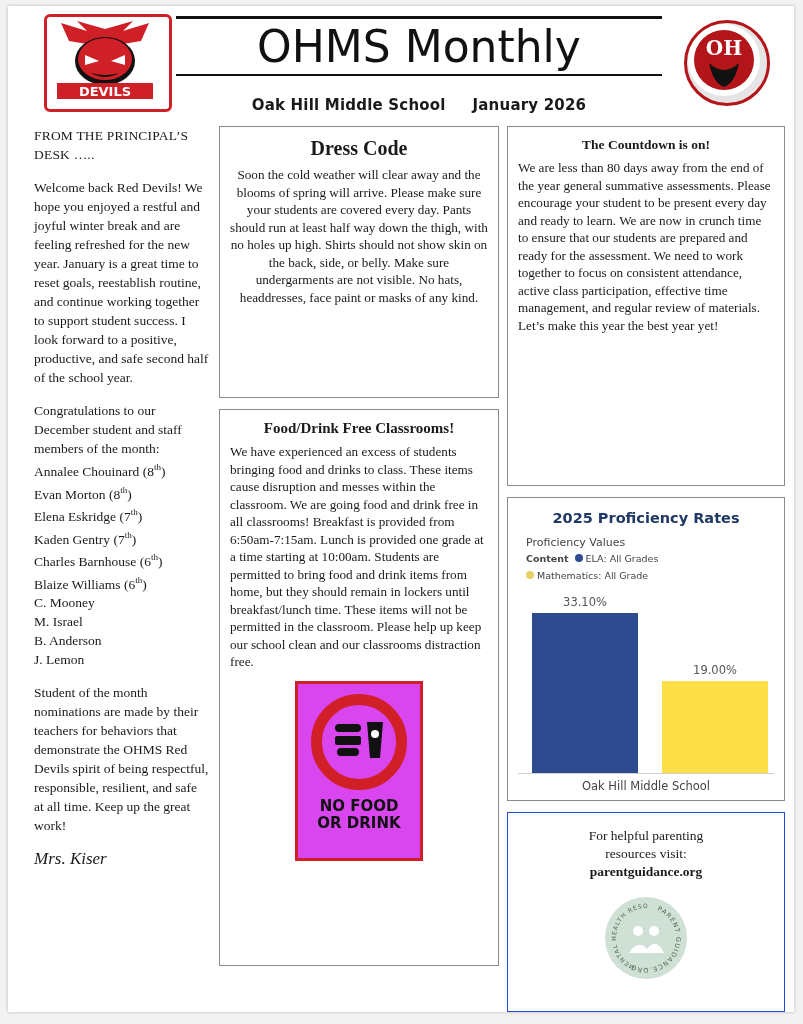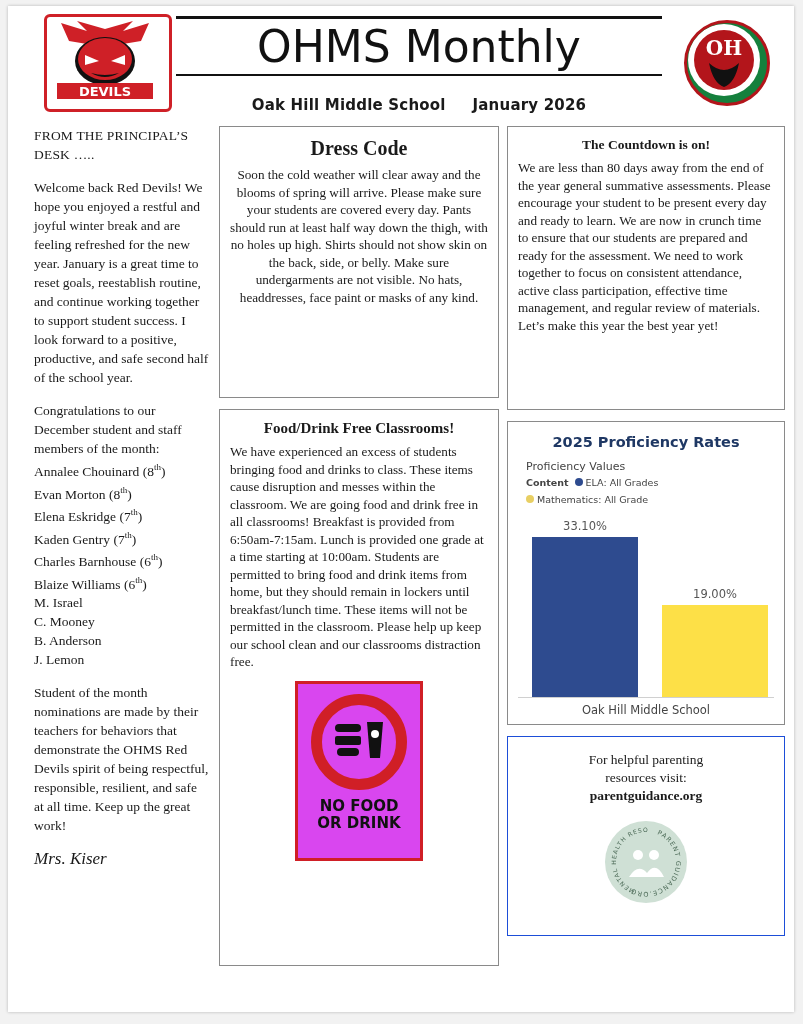--- a/index.html
+++ b/index.html
@@ -59,21 +59,21 @@
   .devil-badge{
     width:122px;height:92px;
     border:3px solid #cf2027;
     border-radius:6px;
     background:#fff;
     position:relative;
     overflow:hidden;
   }
   .oh-badge{
     width:80px;height:80px;border-radius:50%;
-    background:#15803d;border:3px solid #b3151b;
+    background:#e5e5e5;border:3px solid #b3151b;
     position:relative;overflow:hidden;
   }
 
   
   .content{
     position:absolute;top:112px;left:0;right:0;bottom:0;
   }
   .col-left{
     position:absolute;left:26px;top:8px;width:176px;
     font-size:13.5px;line-height:19px;
@@ -238,22 +238,22 @@
       <p class="caps">FROM THE PRINCIPAL’S DESK …..</p>
       <p>Welcome back Red Devils! We hope you enjoyed a restful and joyful winter break and are feeling refreshed for the new year. January is a great time to reset goals, reestablish routine, and continue working together to support student success. I look forward to a positive, productive, and safe second half of the school year.</p>
       <p style="margin-bottom:0;">Congratulations to our December student and staff members of the month:</p>
       <div class="namelist">
         <div><span>Annalee Chouinard (8</span><sup>th</sup><span>)</span></div>
         <div><span>Evan Morton (8</span><sup>th</sup><span>)</span></div>
         <div><span>Elena Eskridge (7</span><sup>th</sup><span>)</span></div>
         <div><span>Kaden Gentry (7</span><sup>th</sup><span>)</span></div>
         <div><span>Charles Barnhouse (6</span><sup>th</sup><span>)</span></div>
         <div><span>Blaize Williams (6</span><sup>th</sup><span>)</span></div>
+        <div>C. Mooney</div>
         <div>M. Israel</div>
-        <div>C. Mooney</div>
         <div>B. Anderson</div>
         <div>J. Lemon</div>
       </div>
       <p style="margin-top:14px;">Student of the month nominations are made by their teachers for behaviors that demonstrate the OHMS Red Devils spirit of being respectful, responsible, resilient, and safe at all time. Keep up the great work!</p>
       <div class="signature">Mrs. Kiser</div>
     </div>
 
     <div class="col-mid">
 
       <div class="box center-text" style="height:272px;">
@@ -280,21 +280,21 @@
               <div>OR DRINK</div>
             </div>
           </div>
         </div>
       </div>
 
     </div>
 
     <div class="col-right">
 
-      <div class="box" style="height:284px;">
+      <div class="box" style="height:360px;">
         <div class="box-title sm">The Countdown is on!</div>
         <p>We are less than 80 days away from the end of the year general summative assessments. Please encourage your student to be present every day and ready to learn. We are now in crunch time to ensure that our students are prepared and ready for the assessment. We need to work together to focus on consistent attendance, active class participation, effective time management, and regular review of materials. Let’s make this year the best year yet!</p>
       </div>
 
       <div class="chart-box" style="height:304px;">
         <div class="chart-title">2025 Proficiency Rates</div>
         <div class="chart-sub">Proficiency Values</div>
         <div class="legend">
           <span style="font-weight:bold;">Content</span>
           <span><span class="swatch" style="background:#2e4b8f"></span><span>ELA: All Grades</span></span>

